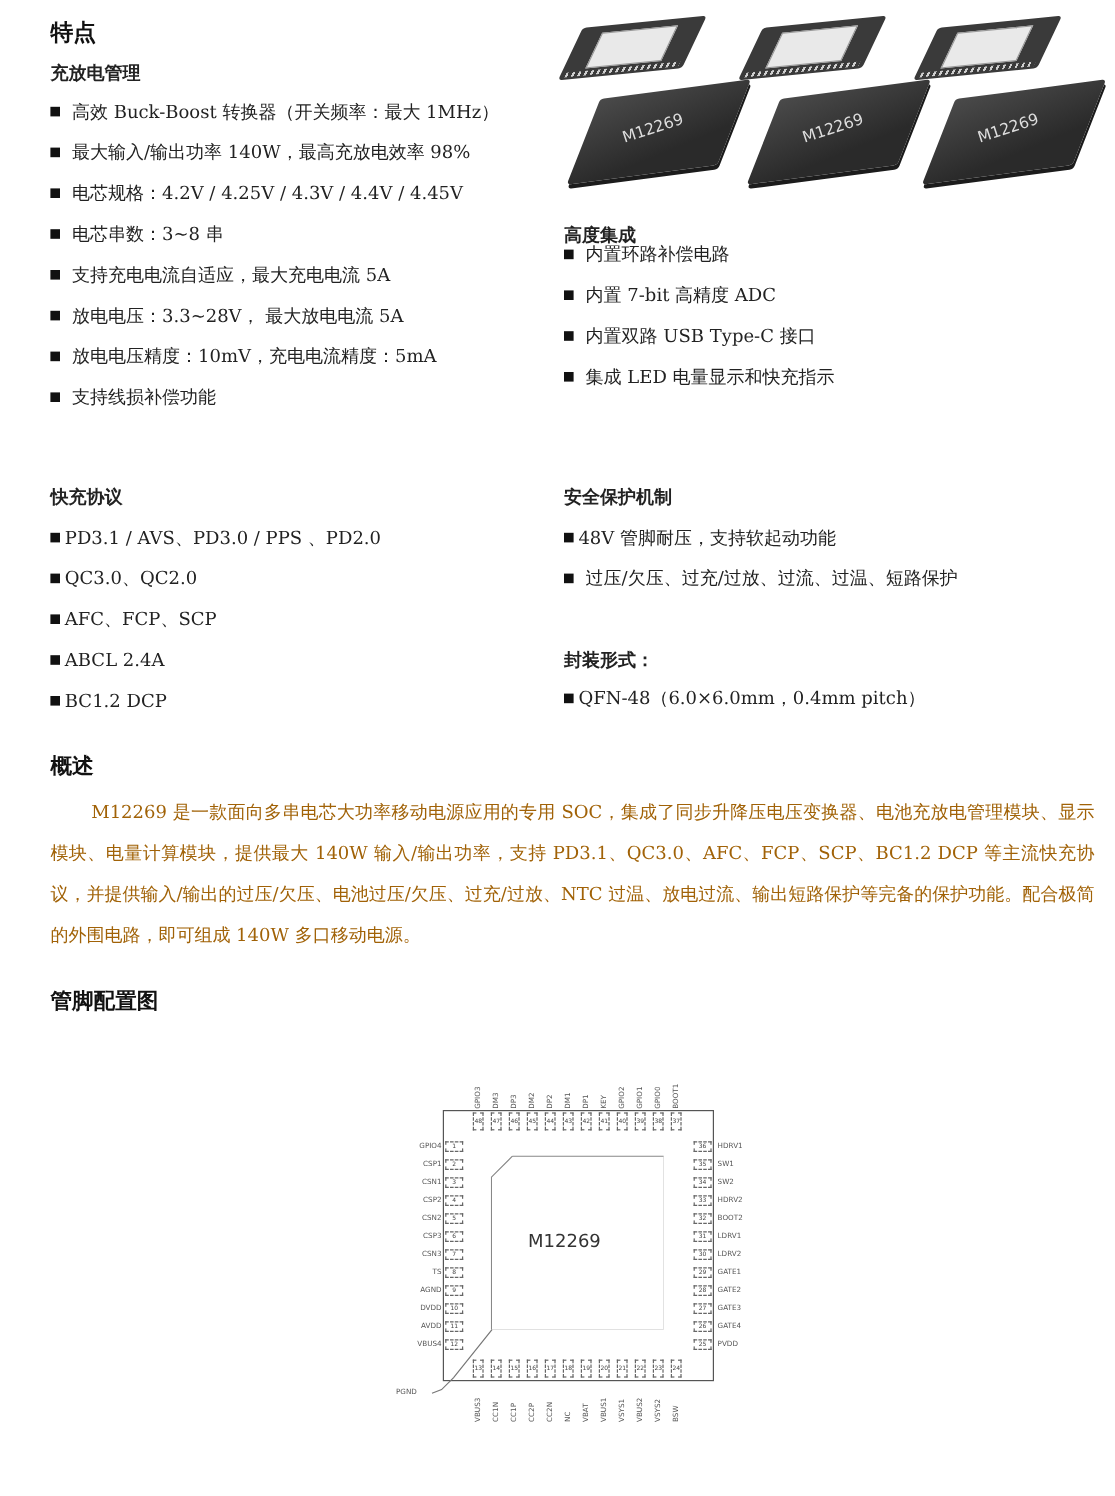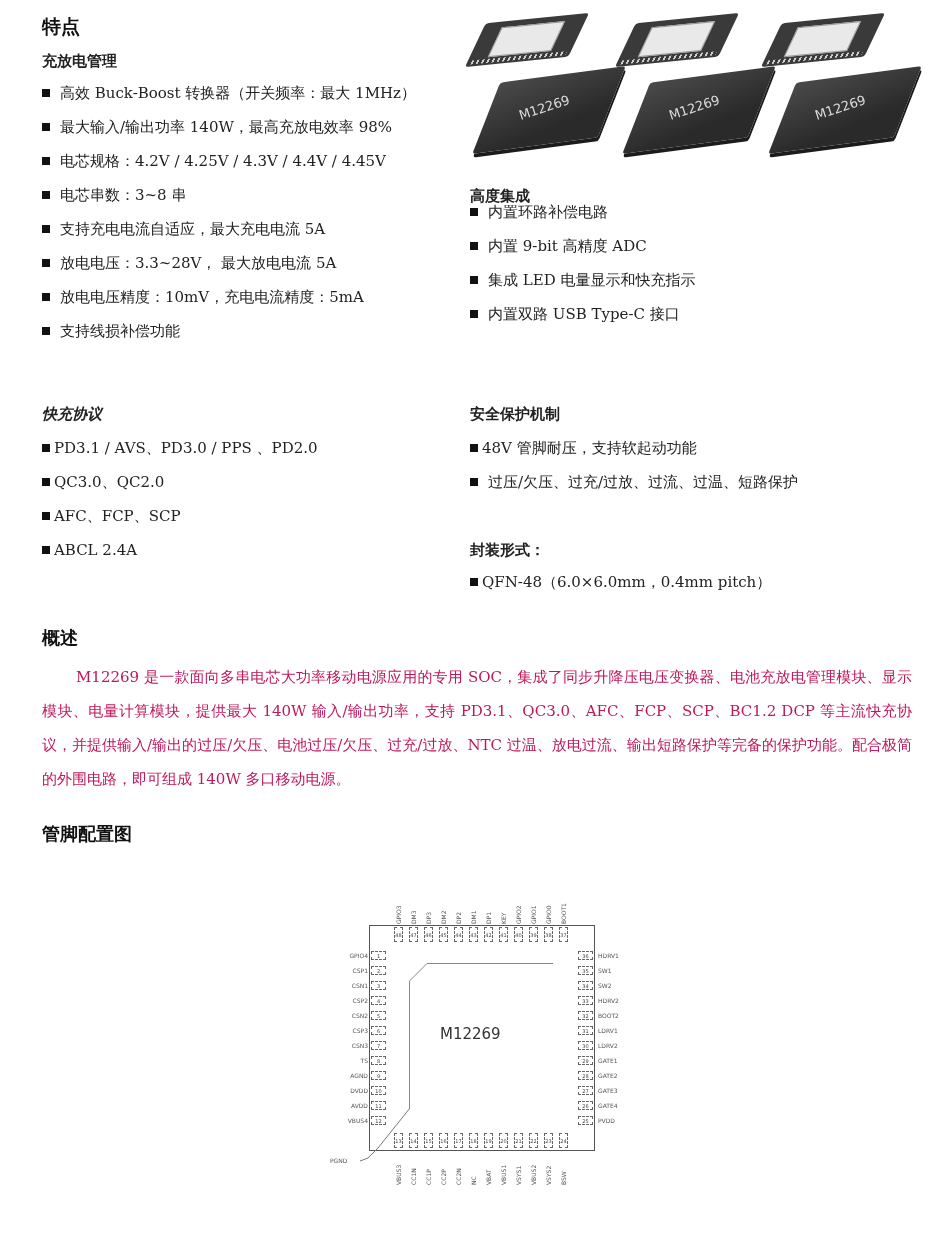--- a/index.html
+++ b/index.html
@@ -15,21 +15,21 @@
 
   
   .chips { position: absolute; left: 468px; top: 10px; width: 450px; height: 140px; }
   .chip-group { position: absolute; top: 0; width: 140px; height: 140px; }
   .chip-top { position: absolute; left: 10px; top: 8px; width: 98px; height: 44px; transform: skewX(-30deg) rotate(-6deg); background: #3a3a3a; border-radius: 3px; }
   .chip-top .pad { position: absolute; left: 18px; top: 6px; width: 60px; height: 30px; background: #e9e9e9; border: 1px solid #999; }
   .chip-top .pins { position: absolute; left: 4px; right: 4px; bottom: 2px; height: 4px; background: repeating-linear-gradient(90deg, #cfcfcf 0 2px, transparent 2px 5px); }
   .chip-body { position: absolute; left: 22px; top: 64px; width: 118px; height: 72px; background: linear-gradient(160deg, #4a4a4a, #2a2a2a 70%); transform: skewX(-28deg) rotate(-8deg); border-radius: 3px; box-shadow: 2px 4px 0 #1c1c1c; }
   .chip-label { position: absolute; left: 50px; top: 90px; color: #ddd; font-family: "DejaVu Sans", sans-serif; font-size: 13px; transform: rotate(-18deg); }
 
-  .para { position: absolute; left: 42px; top: 660px; width: 870px; font-size: 15px; line-height: 34px; color: #be185d; text-indent: 34px; text-align: justify; }
+  .para { position: absolute; left: 42px; top: 660px; width: 870px; font-size: 15px; line-height: 34px; color: #a16207; text-indent: 34px; text-align: justify; }
 
   
   .pinout { position: absolute; left: 330px; top: 880px; width: 300px; height: 310px; font-family: "DejaVu Sans", sans-serif; }
   .pkg { position: absolute; left: 39px; top: 45px; width: 226px; height: 226px; border: 1px solid #555; }
   .die-outline { position: absolute; left: 79px; top: 83px; width: 144px; height: 145px; }
   .die-name { position: absolute; left: 110px; top: 145px; font-size: 15px; color: #333; }
   .pin { position: absolute; border: 1px dashed #666; font-size: 5px; color: #444; display: flex; align-items: center; justify-content: center; background: #fff; }
   .pin.h { width: 15px; height: 9px; }
   .pin.v { width: 9px; height: 15px; }
   .plabel { position: absolute; font-size: 6px; color: #555; white-space: nowrap; }
@@ -104,49 +104,53 @@
 </div>
 
 <div class="h2" style="left:470px; top:187px;">高度集成</div>
 <ul class="list" style="left:470px; top:195px;">
   <li>
       <span class="bullet"></span>
       <span>内置环路补偿电路</span>
     </li>
   <li>
       <span class="bullet"></span>
-      <span>内置 9-bit 高精度 ADC</span>
+      <span>内置 7-bit 高精度 ADC</span>
+    </li>
+  <li>
+      <span class="bullet"></span>
+      <span>内置双路 USB Type-C  接口</span>
     </li>
   <li>
       <span class="bullet"></span>
       <span>集成 LED 电量显示和快充指示</span>
     </li>
-  <li>
-      <span class="bullet"></span>
-      <span>内置双路 USB Type-C  接口</span>
-    </li>
-</ul>
-
-<div class="h2" style="left:42px; top:405px;font-style:italic;">快充协议</div>
+</ul>
+
+<div class="h2" style="left:42px; top:405px;">快充协议</div>
 <ul class="list" style="left:42px; top:431px;">
   <li>
       <span class="bullet tight"></span>
       <span>PD3.1 / AVS、PD3.0 / PPS 、PD2.0</span>
     </li>
   <li>
       <span class="bullet tight"></span>
       <span>QC3.0、QC2.0</span>
     </li>
   <li>
       <span class="bullet tight"></span>
       <span>AFC、FCP、SCP</span>
     </li>
   <li>
       <span class="bullet tight"></span>
       <span>ABCL 2.4A</span>
+    </li>
+  <li>
+      <span class="bullet tight"></span>
+      <span>BC1.2 DCP</span>
     </li>
 </ul>
 
 <div class="h2" style="left:470px; top:405px;">安全保护机制</div>
 <ul class="list" style="left:470px; top:431px;">
   <li>
       <span class="bullet tight"></span>
       <span>48V 管脚耐压，支持软起动功能</span>
     </li>
   <li>

